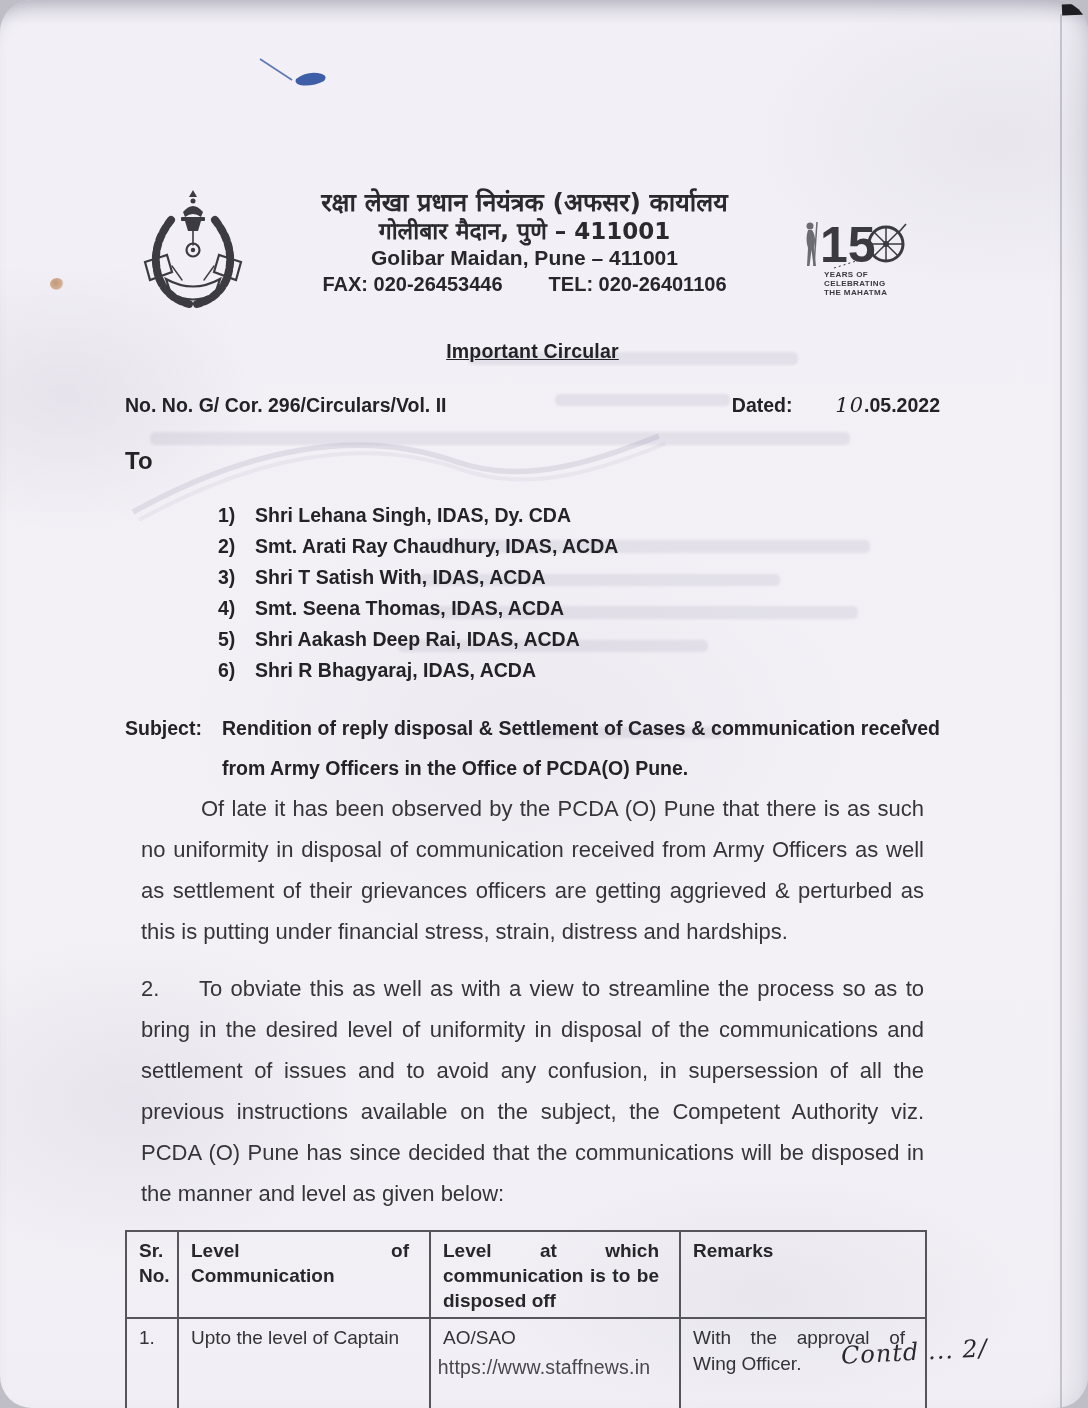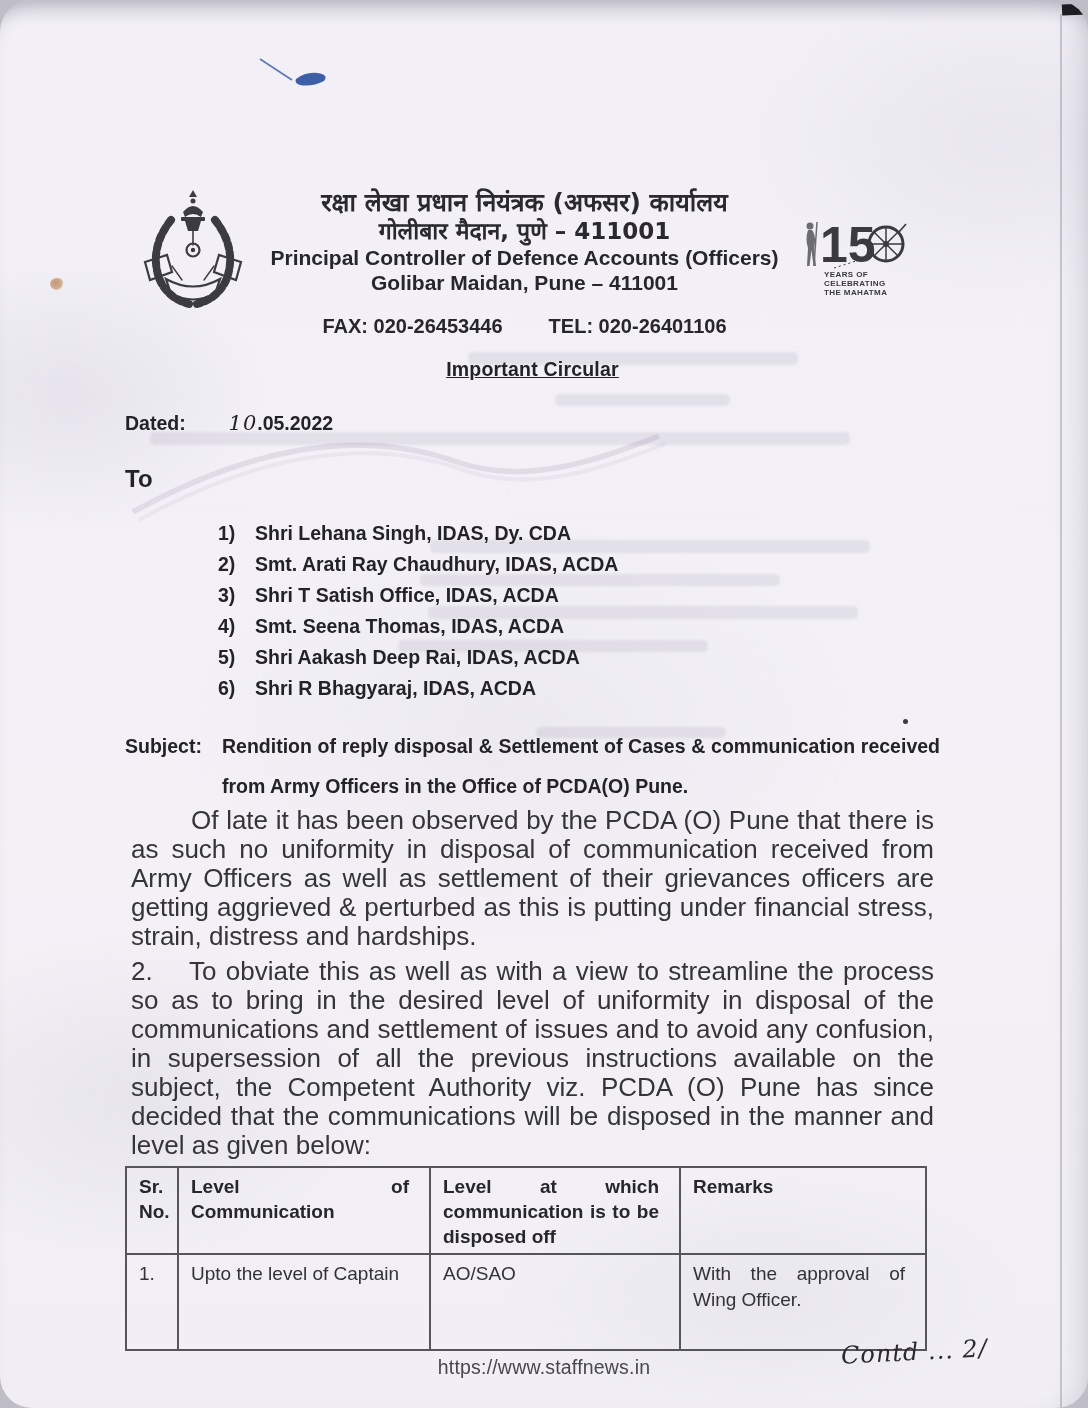--- a/index.html
+++ b/index.html
@@ -23,42 +23,42 @@
   }
   .content{position:absolute;left:125px;top:0;width:815px;}
 
   
   .letterhead{display:flex;align-items:flex-start;margin-top:186px;}
   .crest{flex:0 0 108px;margin-left:14px;}
   .head-text{flex:1;text-align:center;padding-top:2px;}
   .hindi1{font-family:"DejaVu Sans","Liberation Sans",sans-serif;font-size:25px;font-weight:bold;line-height:29px;color:#2a2a2e;}
   .hindi2{font-family:"DejaVu Sans","Liberation Sans",sans-serif;font-size:23px;font-weight:bold;line-height:28px;color:#2a2a2e;}
   .eng{font-size:21px;font-weight:bold;line-height:25px;color:#26262b;}
-  .faxtel{display:flex;justify-content:center;gap:46px;font-size:20px;font-weight:bold;margin-top:20px;color:#26262b;}
+  .faxtel{display:flex;justify-content:center;gap:46px;font-size:20px;font-weight:bold;margin-top:3px;color:#26262b;}
   .logo150{flex:0 0 112px;margin-top:20px;margin-right:26px;}
 
   
   .title{text-align:center;margin-top:18px;line-height:26px;}
   .title span{font-size:19.5px;font-weight:bold;text-decoration:underline;letter-spacing:.2px;}
   .refrow{display:flex;justify-content:space-between;align-items:baseline;margin-top:26px;font-size:19.5px;font-weight:bold;line-height:26px;}
   .hand{font-family:"DejaVu Serif",serif;font-style:italic;font-weight:normal;font-size:21px;letter-spacing:1px;margin-left:32px;}
   .to{margin-top:30px;font-size:24px;font-weight:bold;line-height:26px;}
 
   
   .recipients{margin-top:26px;margin-left:93px;font-size:19.5px;font-weight:bold;}
   .recipient{display:flex;line-height:31px;}
   .rnum{flex:0 0 37px;}
 
   
   .subject{display:flex;margin-top:22px;font-size:19.5px;font-weight:bold;justify-content:flex-end;}
   .sublabel{flex:0 0 97px;line-height:40px;}
   .subtext{flex:1;line-height:40px;text-align:justify;}
 
   
-  .para{margin:6px;font-size:26px;line-height:29px;text-align:justify;color:#353539;}
+  .para{margin:16px;font-size:22px;line-height:41px;text-align:justify;color:#353539;}
   .p1{margin-top:0;text-indent:60px;}
   .p2{margin-top:6px;}
   .pnum{display:inline-block;width:58px;color:#353539;}
 
   
   table.disposal{border-collapse:collapse;margin-top:2px;width:800px;table-layout:fixed;}
   .disposal th,.disposal td{border:2px solid #55555b;vertical-align:top;font-size:19px;padding:6px 20px 4px 12px;}
   .disposal th{font-weight:bold;text-align:justify;line-height:25px;color:#26262b;}
   .disposal td{line-height:26px;color:#333337;height:84px;}
   .c1{width:52px;} .c2{width:252px;} .c3{width:250px;} .c4{width:246px;}
@@ -122,21 +122,20 @@
             <path d="M6 76 l22 -7 5 17 -22 8 z" stroke-width="2.2"></path>
             <path d="M102 76 l-22 -7 -5 17 22 8 z" stroke-width="2.2"></path>
             <path d="M27 93 q27 15 54 0 l-5 15 q-22 11 -44 0 z" stroke-width="2.2"></path>
             <path d="M33 80 l10 14 M75 80 l-10 14" stroke-width="1.4"></path>
           </g>
         </svg>
       </div>
       <div class="head-text">
         <div class="hindi1">रक्षा लेखा प्रधान नियंत्रक (अफसर) कार्यालय</div>
         <div class="hindi2">गोलीबार मैदान, पुणे – 411001</div>
-        <div class="eng">Principal Controller of Defence Accounts (Officers)</div>
         <div class="eng">Golibar Maidan, Pune – 411001</div>
         <div class="faxtel">
           <span>FAX: 020-26453446</span>
           <span>TEL: 020-26401106</span>
         </div>
       </div>
       <div class="logo150">
         <svg width="112" height="92" viewBox="0 0 112 92">
           <g fill="#55555c" opacity=".85">
             <circle cx="8" cy="20" r="3.5"></circle>
@@ -158,39 +157,40 @@
           <text x="22" y="89" font-size="8" font-weight="bold" letter-spacing=".4" fill="#3a3a40" font-family="Liberation Sans, sans-serif">THE MAHATMA</text>
         </svg>
       </div>
     </div>
 
     <div class="title">
       <span>Important Circular</span>
     </div>
 
     <div class="refrow">
+      <span>No. No. G/ Cor. 296/Circulars/Vol. II</span>
       <span>
         <span>Dated:</span>&nbsp;&nbsp;<span class="hand">10</span><span>.05.2022</span>
       </span>
     </div>
 
     <div class="to">To</div>
 
     <div class="recipients">
       <div class="recipient">
         <span class="rnum">1)</span>
         <span>Shri Lehana Singh, IDAS, Dy. CDA</span>
       </div>
       <div class="recipient">
         <span class="rnum">2)</span>
         <span>Smt. Arati Ray Chaudhury, IDAS, ACDA</span>
       </div>
       <div class="recipient">
         <span class="rnum">3)</span>
-        <span>Shri T Satish Office, IDAS, ACDA</span>
+        <span>Shri T Satish With, IDAS, ACDA</span>
       </div>
       <div class="recipient">
         <span class="rnum">4)</span>
         <span>Smt. Seena Thomas, IDAS, ACDA</span>
       </div>
       <div class="recipient">
         <span class="rnum">5)</span>
         <span>Shri Aakash Deep Rai, IDAS, ACDA</span>
       </div>
       <div class="recipient">

